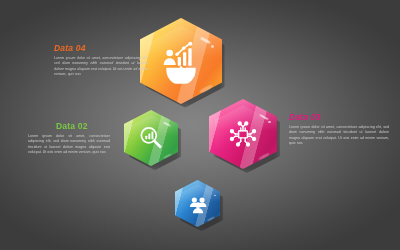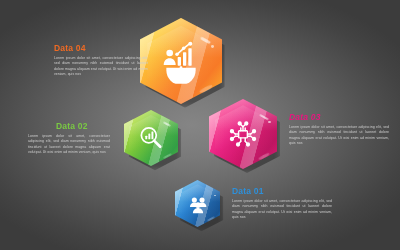--- a/index.html
+++ b/index.html
@@ -68,21 +68,21 @@
   
   .txt{position:absolute;}
   .txt h3{
     margin:0 0 3px 0;font-size:8.5px;font-weight:bold;letter-spacing:.2px;
     line-height:1;
   }
   .txt p{
     margin:0;font-size:3.5px;line-height:1.62;color:#cfcfcf;
     text-align:justify;letter-spacing:.05px;
   }
-  .t04{left:54px;top:44px;width:94px;}
+  .t04{left:54px;top:44px;width:94px;font-style:italic;}
   .t04 h3{color:#ef6a23;}
   .t02{left:28px;top:122px;width:82px;}
   .t02 h3{color:#7ac943;padding-left:28px;}
   .t03{left:289px;top:113px;width:100px;}
   .t03 h3{color:#e8157f;font-style:italic;}
   .t01{left:232px;top:187px;width:100px;}
   .t01 h3{color:#2e8fd8;}
 </style>
 </head>
 <body>
@@ -194,18 +194,14 @@
   <div class="txt t02">
     <h3>Data 02</h3>
     <p>Lorem ipsum dolor sit amet, consectetuer adipiscing elit, sed diam nonummy nibh euismod tincidunt ut laoreet dolore magna aliquam erat volutpat. Ut wisi enim ad minim veniam, quis nos</p>
   </div>
 
   <div class="txt t03">
     <h3>Data 03</h3>
     <p>Lorem ipsum dolor sit amet, consectetuer adipiscing elit, sed diam nonummy nibh euismod tincidunt ut laoreet dolore magna aliquam erat volutpat. Ut wisi enim ad minim veniam, quis nos</p>
   </div>
 
-  <div class="txt t01">
-    <h3>Data 01</h3>
-    <p>Lorem ipsum dolor sit amet, consectetuer adipiscing elit, sed diam nonummy nibh euismod tincidunt ut laoreet dolore magna aliquam erat volutpat. Ut wisi enim ad minim veniam, quis nos</p>
-  </div>
 
 </div>
 
 </body></html>

